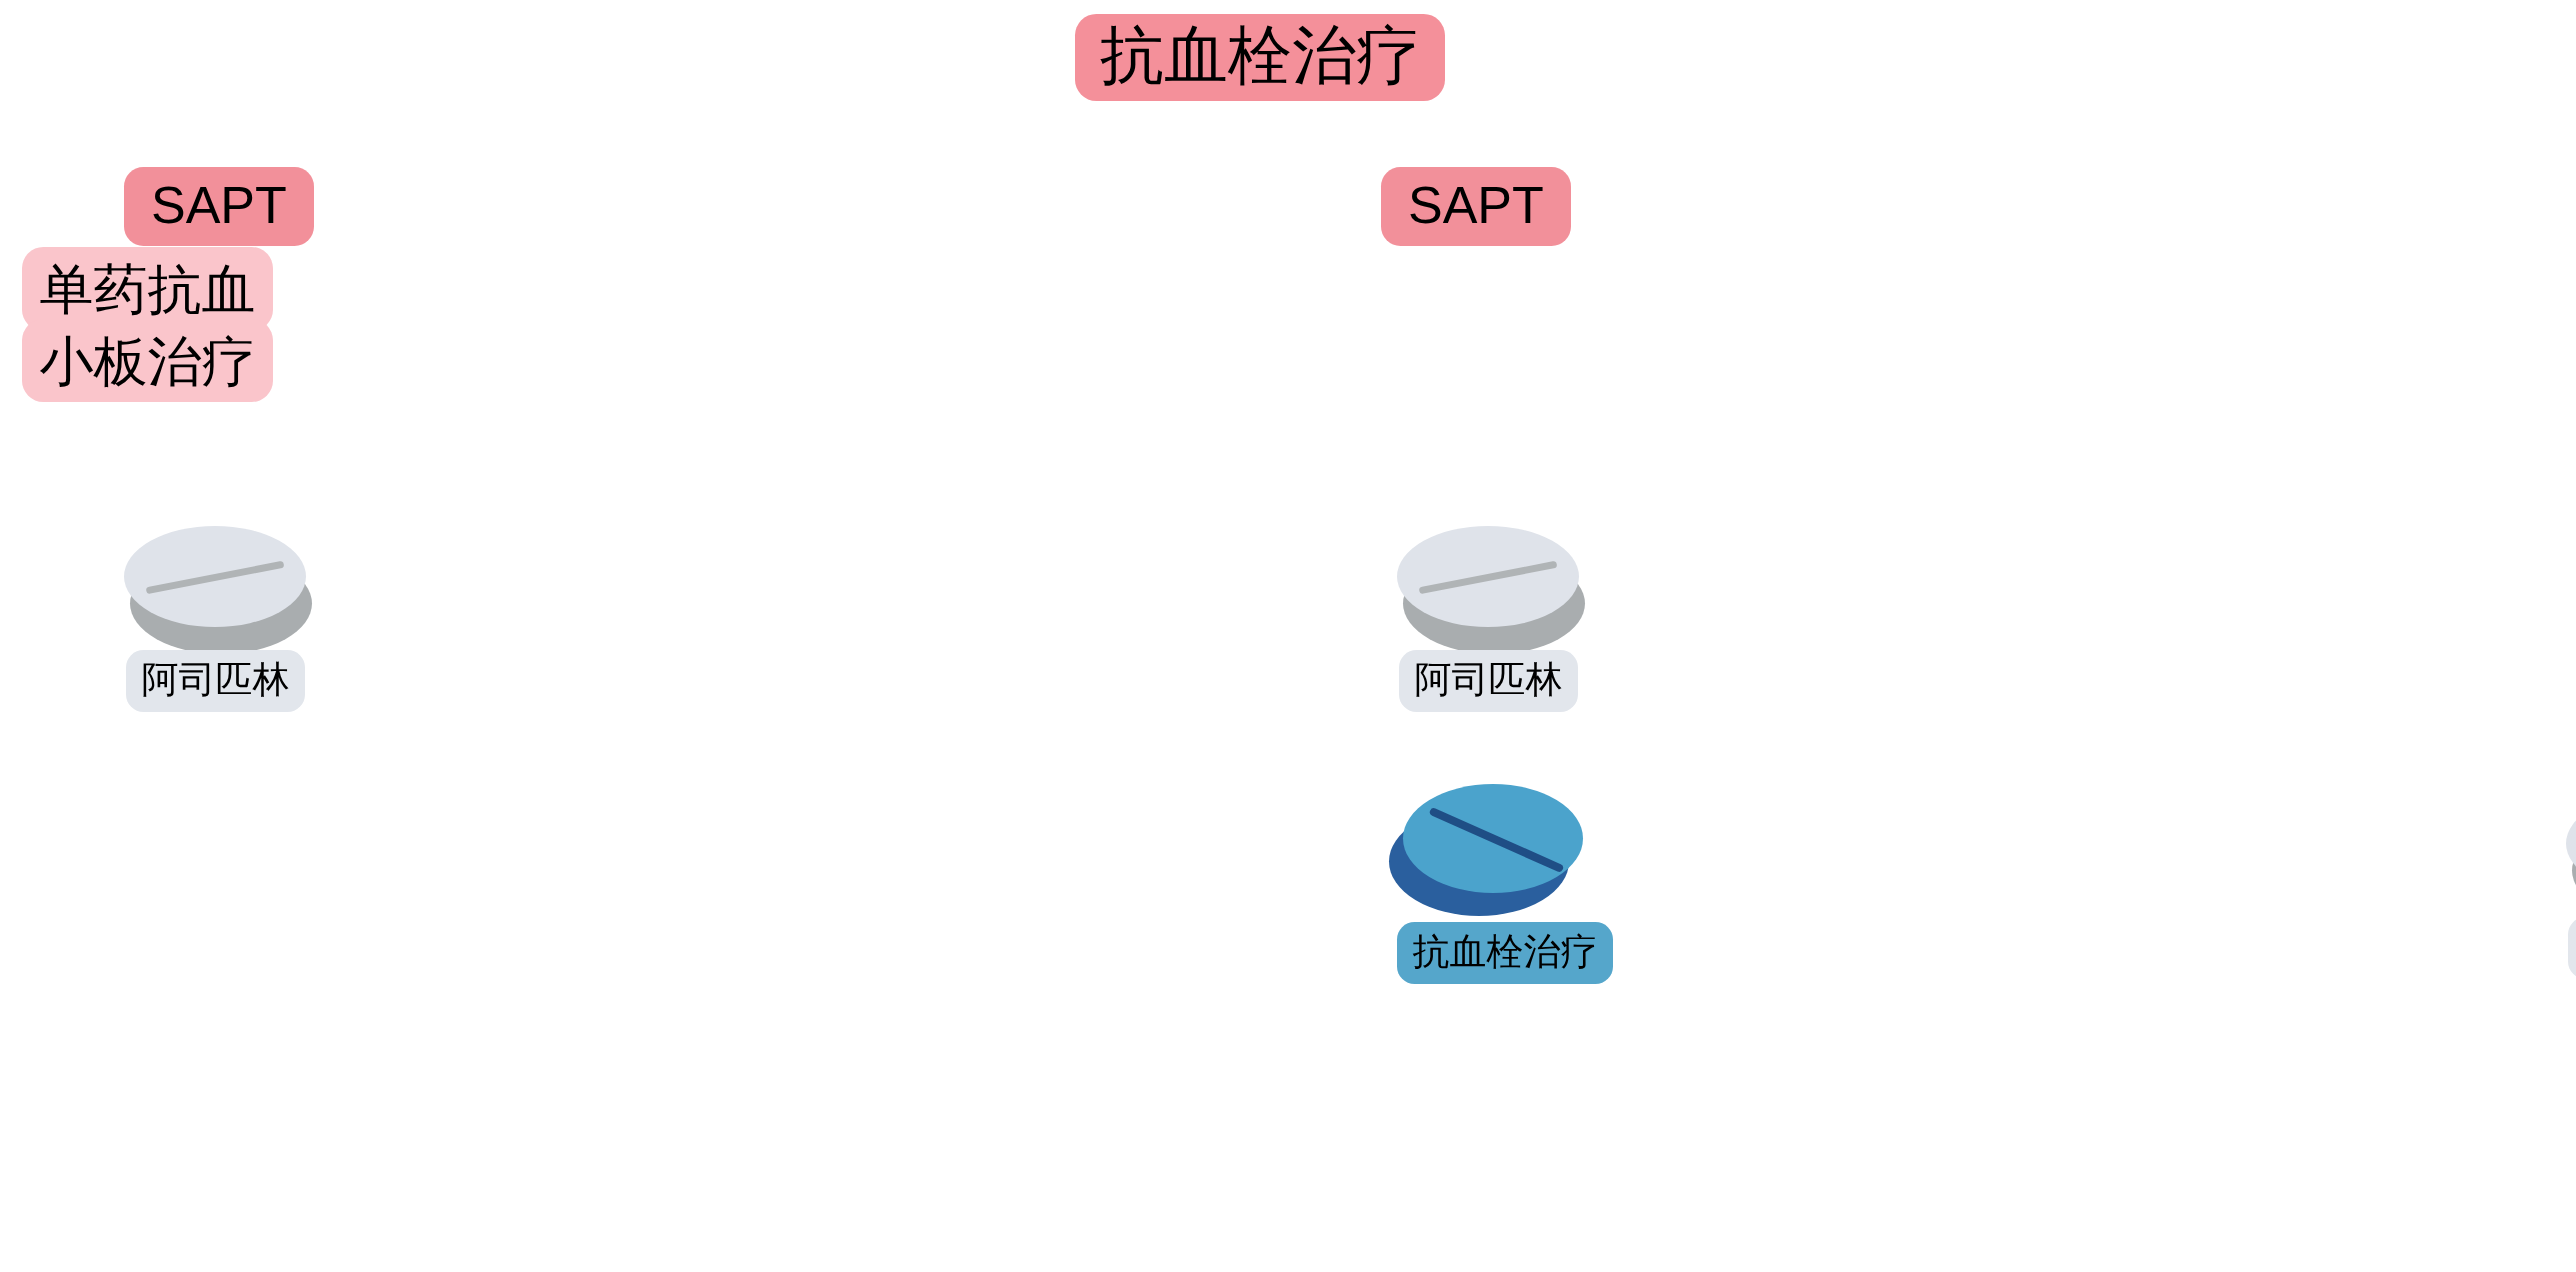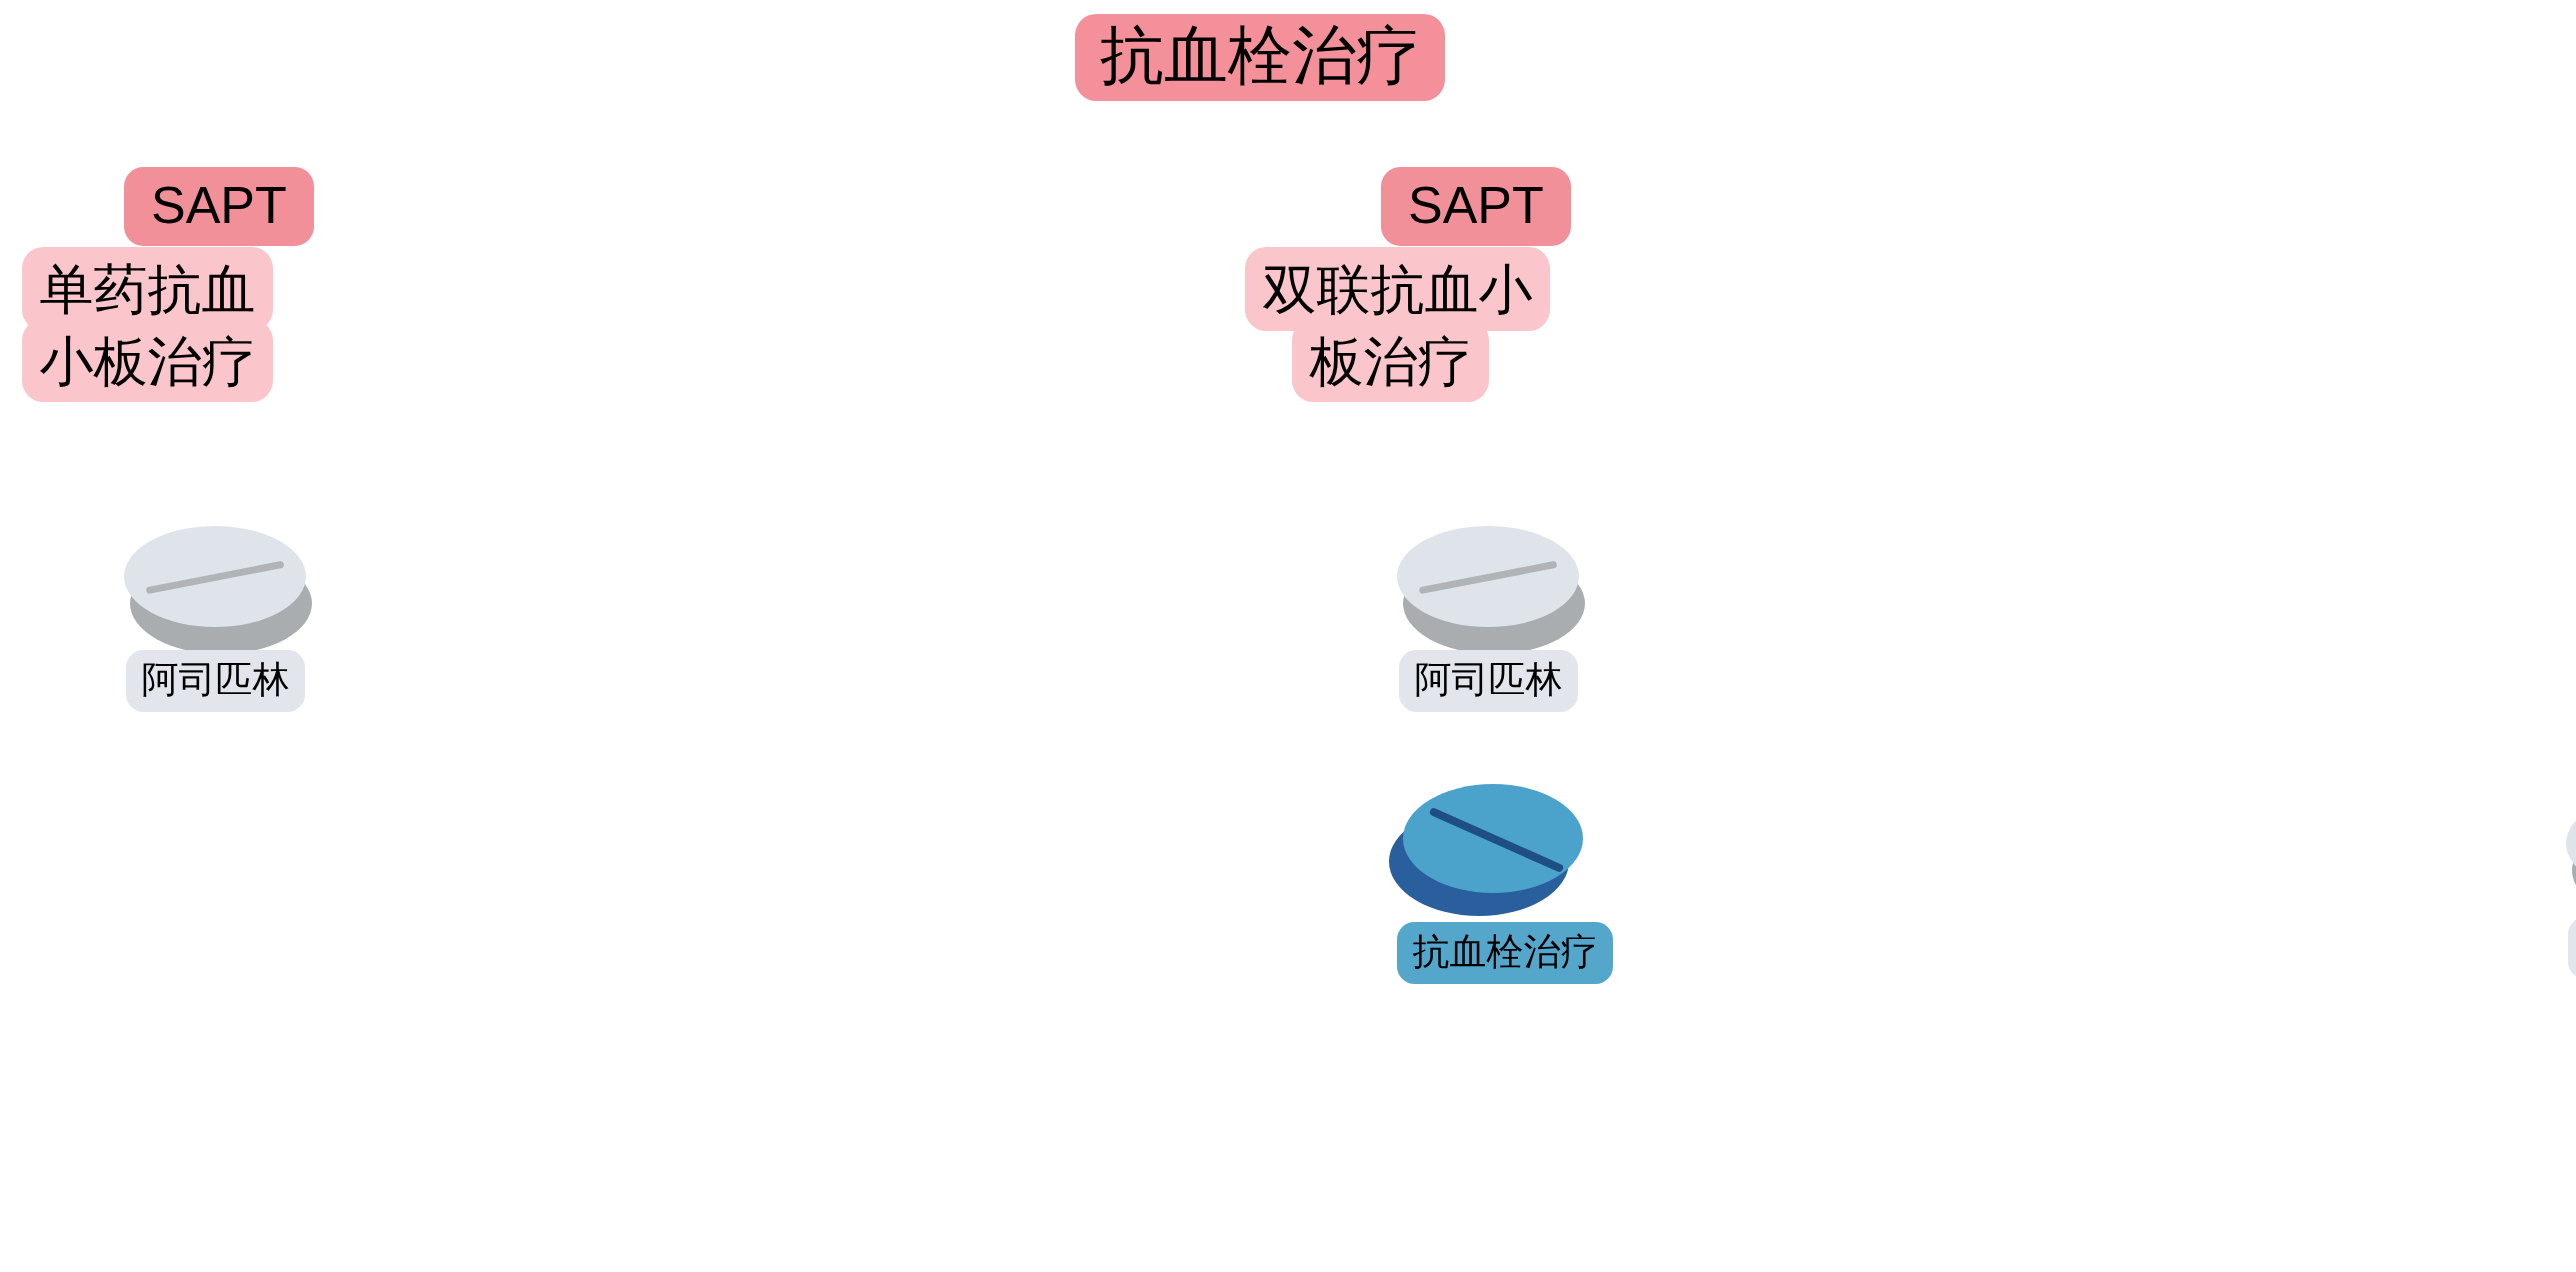--- a/index.html
+++ b/index.html
@@ -169,21 +169,20 @@
     </div>
     <div class="drug-label label-aspirin" style="left:1.9px; top:124px;">阿司匹林</div>
   </div>
 
 </div>
 
 <div class="column" id="column-dapt">
 
   <div class="acronym-badge" id="badge-dapt">SAPT</div>
 
-  <div class="subtitle" id="subtitle-dapt"><span class="hl">双联抗血小板治疗</span></div>
 
   <div class="pill-unit" style="left:753px; top:526px;">
     <div class="pill-art pill-aspirin">
       <div class="pill-shadow"></div>
       <div class="pill-top"></div>
       <div class="pill-score"></div>
     </div>
     <div class="drug-label label-aspirin" style="left:1.9px; top:124px;">阿司匹林</div>
   </div>
 

